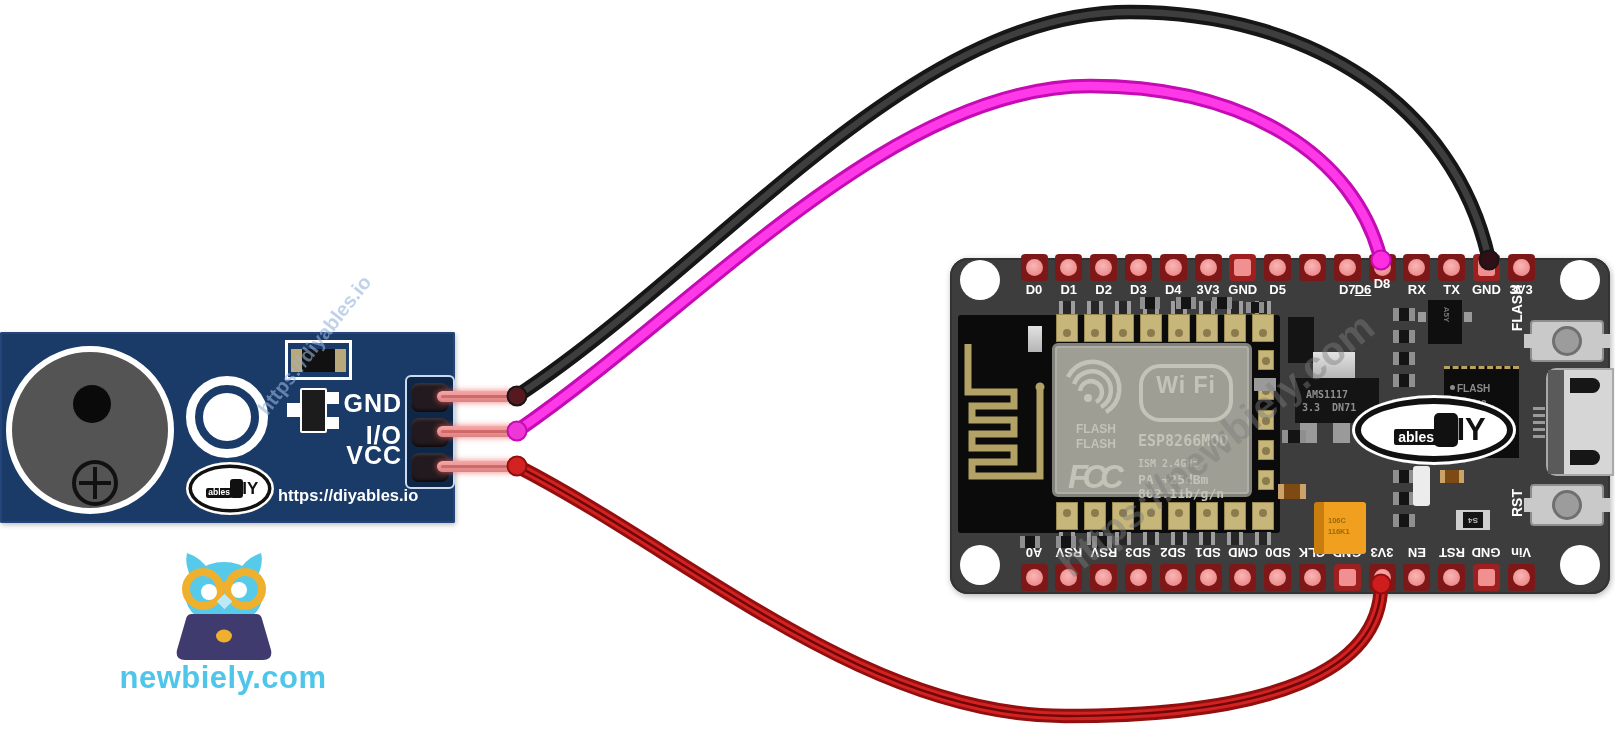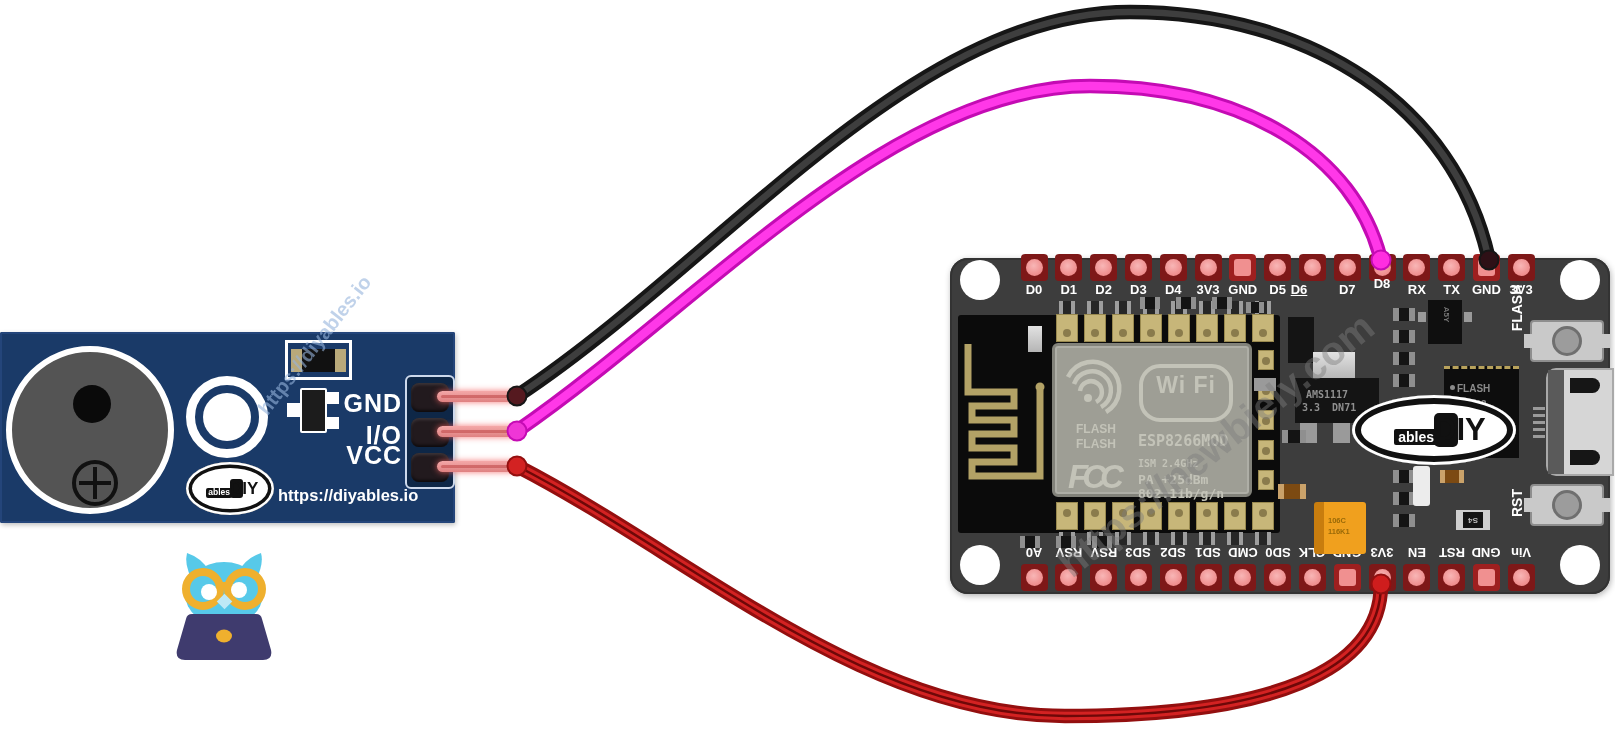--- a/index.html
+++ b/index.html
@@ -214,21 +214,21 @@
         <span class="c"></span>
       </div>
       <div class="pin-label" style="left: 1242.8px; top: 282px;">GND</div>
       <div class="pin-pad" style="left: 1264.1px; top: 254px;">
         <span class="c"></span>
       </div>
       <div class="pin-label" style="left: 1277.6px; top: 282px;">D5</div>
       <div class="pin-pad" style="left: 1298.9px; top: 254px;">
         <span class="c"></span>
       </div>
-      <div class="pin-label" style="left: 1299px; top: 282px; text-decoration: underline;">D6</div>
+      <div class="pin-label" style="left: 1363px; top: 282px; text-decoration: underline;">D6</div>
       <div class="pin-pad" style="left: 1333.7px; top: 254px;">
         <span class="c"></span>
       </div>
       <div class="pin-label" style="left: 1347.2px; top: 282px;">D7</div>
       <div class="pin-pad" style="left: 1368.5px; top: 254px;">
         <span class="c"></span>
       </div>
       <div class="pin-label" style="left: 1382px; top: 276px;">D8</div>
       <div class="pin-pad" style="left: 1403.3px; top: 254px;">
         <span class="c"></span>
@@ -495,13 +495,14 @@
         <circle cx="1381" cy="260" r="9.5" fill="#ff2ee0" stroke="#c40bb4" stroke-width="2"></circle>
       </g>
       <g>
         <path d="M 517 466 C 690 555 865 716 1065 716 C 1270 716 1381 672 1381 584" fill="none" stroke="#930f0f" stroke-width="14.5" stroke-linecap="round"></path>
         <path d="M 517 466 C 690 555 865 716 1065 716 C 1270 716 1381 672 1381 584" fill="none" stroke="#d32222" stroke-width="8.5" stroke-linecap="round"></path>
         <path d="M 517 466 C 690 555 865 716 1065 716 C 1270 716 1381 672 1381 584" fill="none" stroke="#6e0808" stroke-width="2.5" stroke-linecap="round"></path>
         <circle cx="517" cy="466" r="9.5" fill="#d32222" stroke="#930f0f" stroke-width="2"></circle>
         <circle cx="1381" cy="584" r="9.5" fill="#cf1d1d" stroke="#930f0f" stroke-width="2"></circle>
       </g>
     </svg>
+    <div class="nb-text">newbiely.com</div>
   </div>
 
 </body></html>

